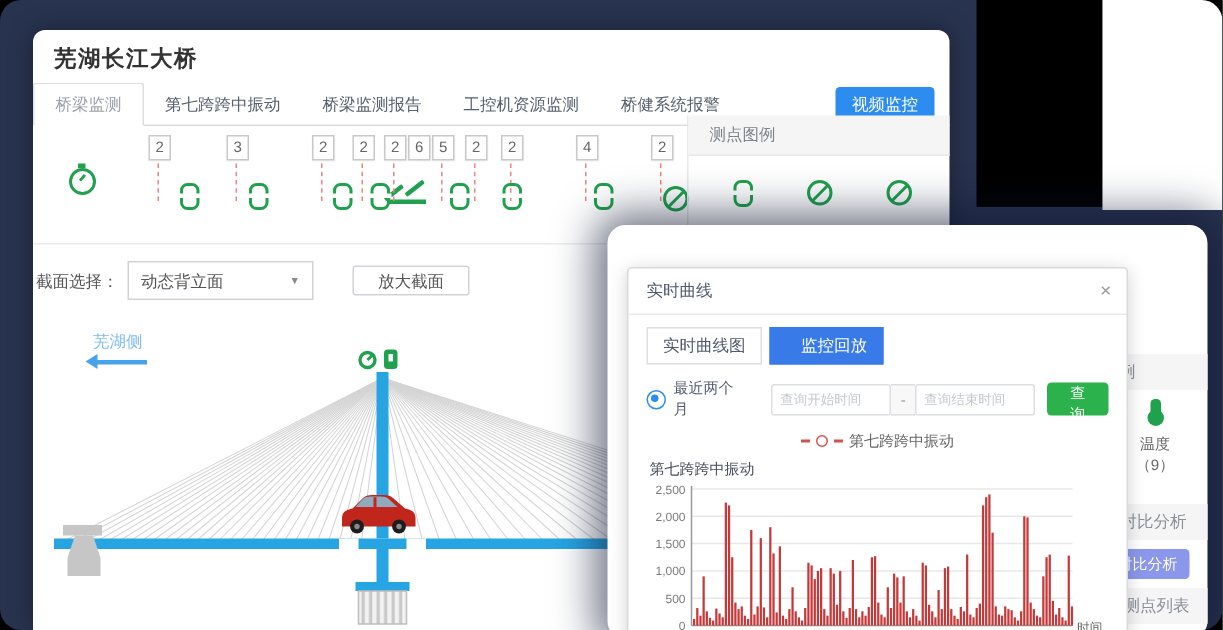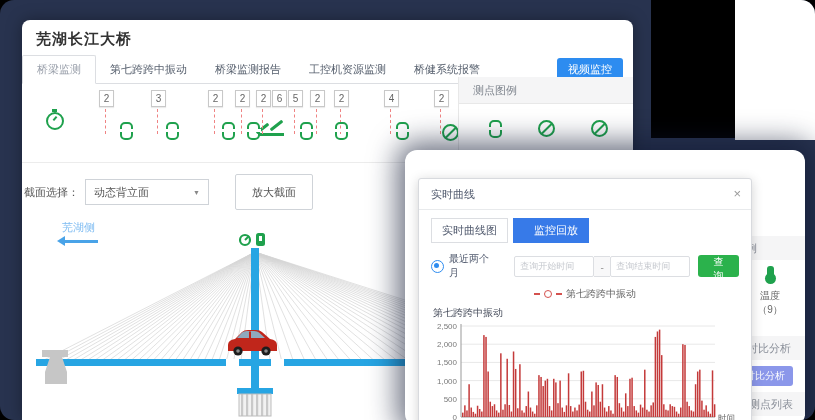--- a/index.html
+++ b/index.html
@@ -50,21 +50,21 @@
   .panel-a-icons{display:flex;gap:36px;padding:16px 0 0 30px;}
 
   
   .controls{width:436px;box-sizing:border-box;border-top:1px solid #ececec;margin-top:6px;
             padding:11px 2px;display:flex;align-items:center;}
   .ctl-label{font-size:11px;color:#555;}
   .select{width:106px;height:24px;border:1px solid #cfd3d8;display:flex;align-items:center;
           justify-content:space-between;padding:0 8px;font-size:11px;color:#555;margin-left:6px;
           background:#fff;cursor:pointer;}
   .caret{font-size:7px;color:#888;}
-  .zoom-btn{margin-left:26px;height:36px;padding:0 16px;border:1px solid #cfd3d8;background:#fff;
+  .zoom-btn{margin-left:26px;height:20px;padding:0 16px;border:1px solid #cfd3d8;background:#fff;
             font-size:11px;color:#555;border-radius:2px;cursor:pointer;}
 
   .side-label{position:absolute;left:40px;top:200px;color:#7fbcf2;font-size:11px;}
   .arrow-left{margin-top:5px;margin-left:2px;width:34px;height:3px;background:#49a3e8;position:relative;}
   .arrow-left::before{content:"";position:absolute;left:-7px;top:-4px;border-right:8px solid #49a3e8;
                       border-top:5px solid transparent;border-bottom:5px solid transparent;}
   #bridge-svg{position:absolute;left:8px;top:212px;}
 
   
   .black-box{position:absolute;left:651px;top:0;width:84px;height:138px;background:#000;}

